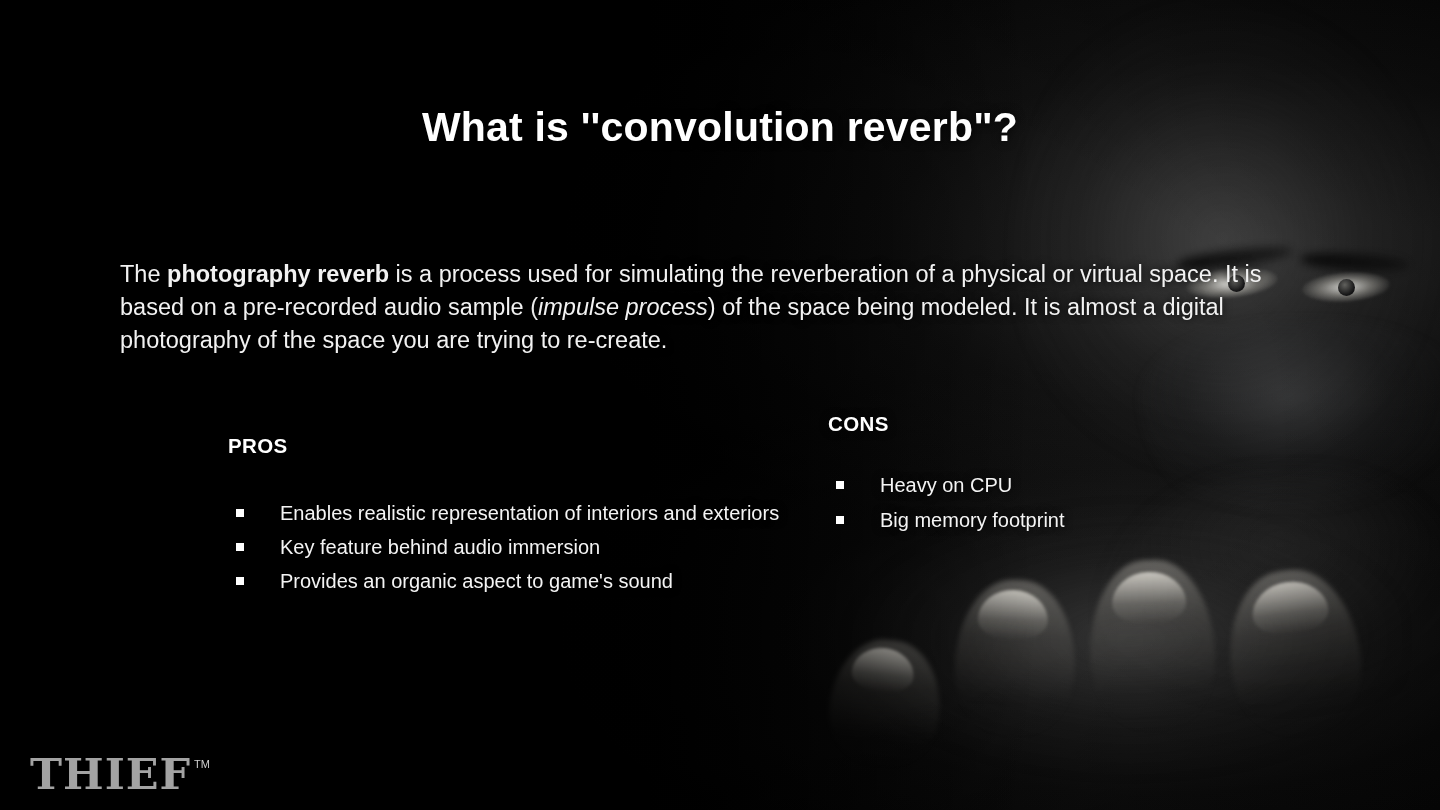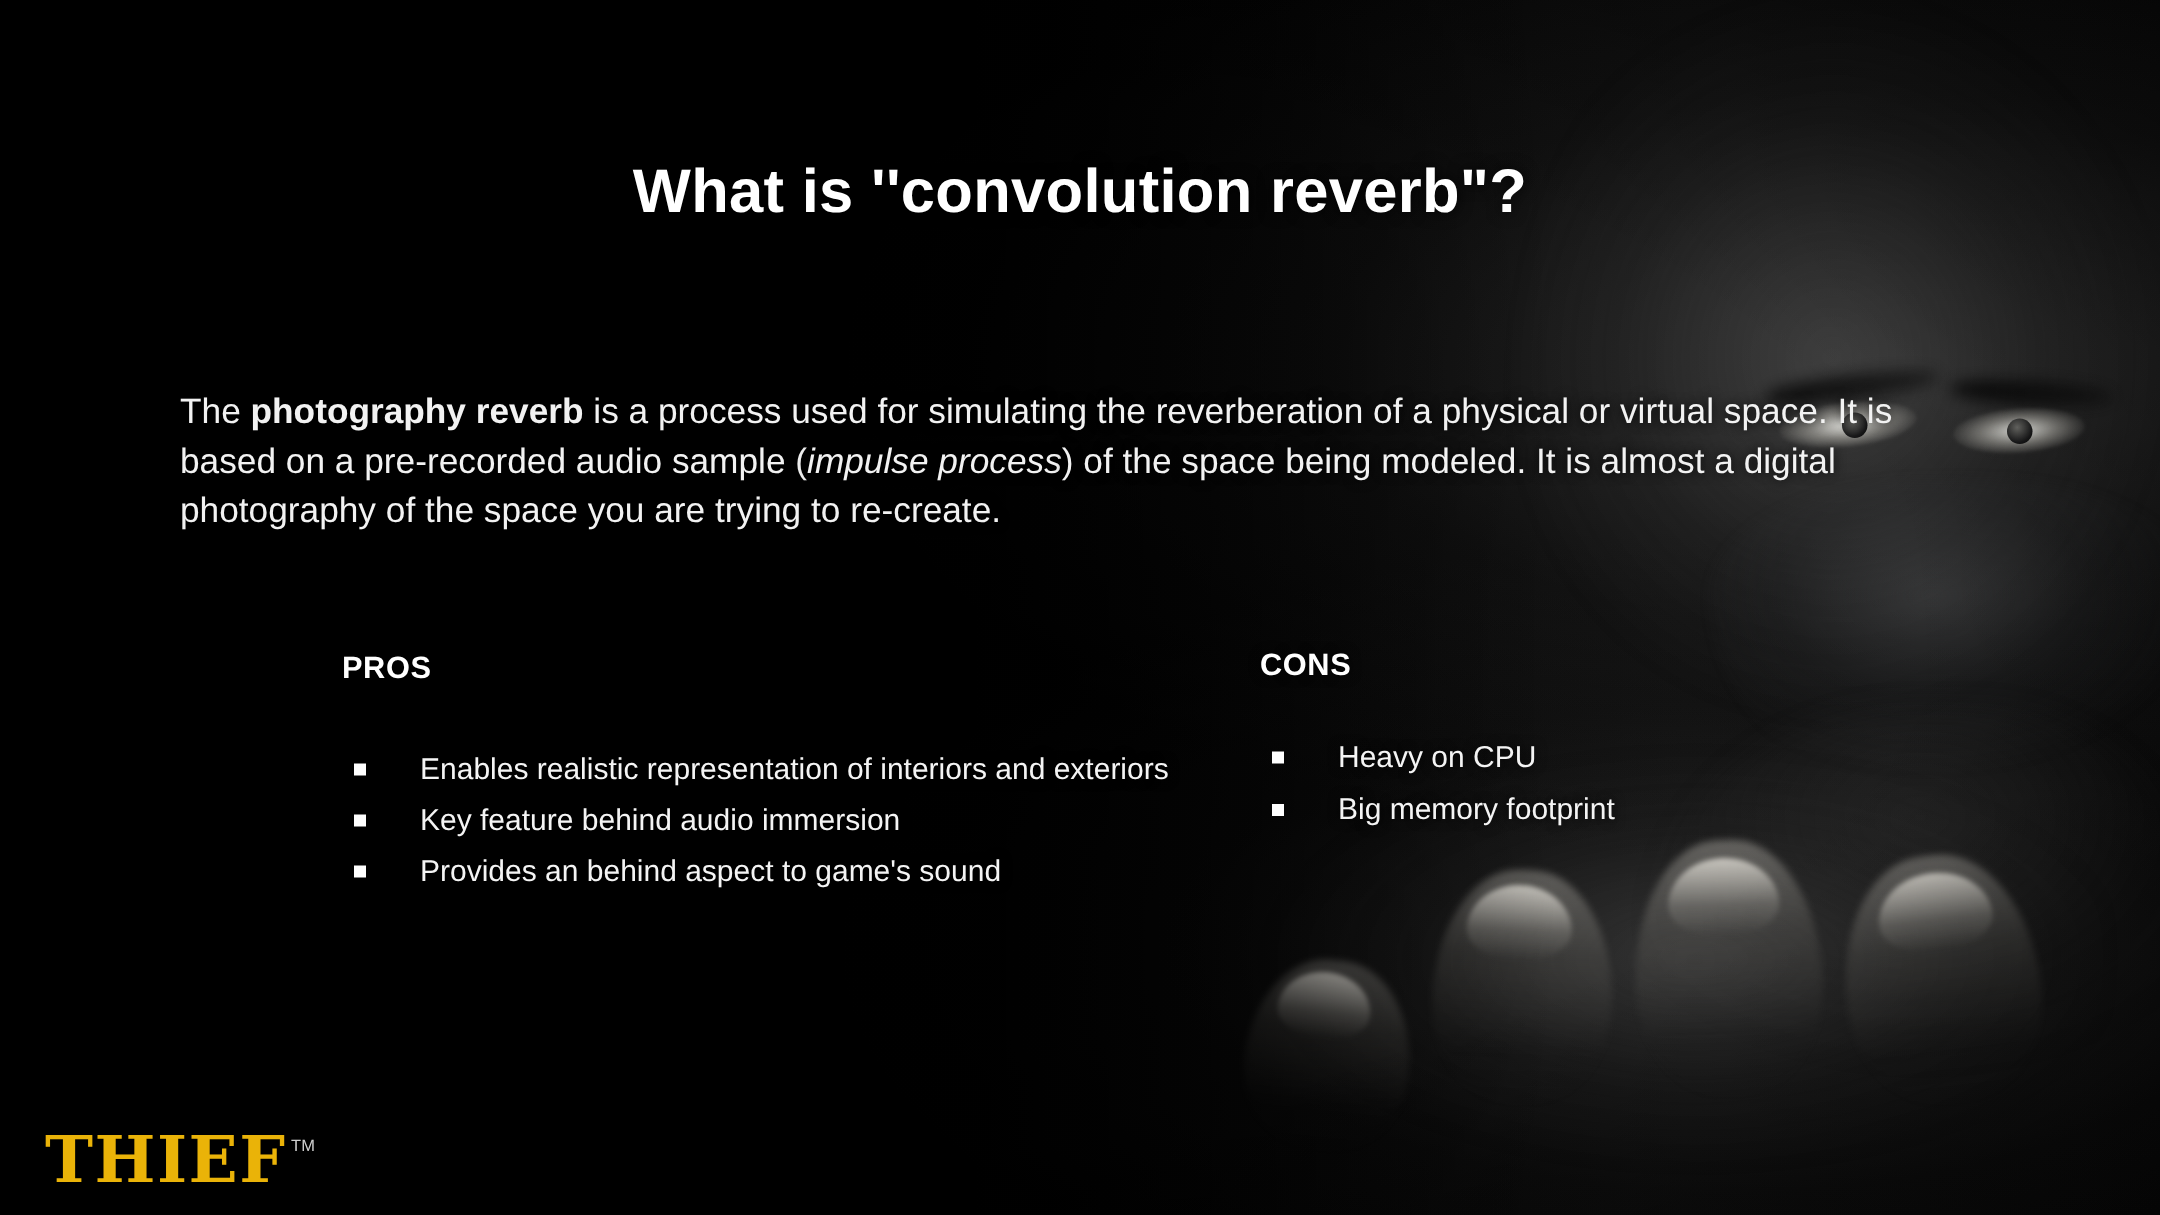--- a/index.html
+++ b/index.html
@@ -165,21 +165,21 @@
     color: #f2f2f2;
     text-shadow: 0 0 8px rgba(0,0,0,0.95);
   }
   .body-text b { font-weight: bold; }
   .body-text i { font-style: italic; }
 
   .col {
     position: absolute;
   }
   .col.pros { left: 228px; top: 434px; width: 560px; }
-  .col.cons { left: 828px; top: 432px; width: 430px; margin-left: 12px; }
+  .col.cons { left: 828px; top: 412px; width: 430px; }
 
   .col-heading {
     font-size: 20.5px;
     font-weight: bold;
     letter-spacing: 0.4px;
     color: #ffffff;
     text-shadow: 0 0 8px rgba(0,0,0,0.95);
     margin-bottom: 38px;
   }
   .col.cons .col-heading { margin-bottom: 32px; }
@@ -215,21 +215,21 @@
     left: 30px;
     bottom: 14px;
     display: flex;
     align-items: flex-end;
   }
   .logo-text {
     font-family: "DejaVu Serif", serif;
     font-size: 43px;
     font-weight: bold;
     letter-spacing: 1px;
-    color: #eab308;
+    color: #a3a3a3;
     line-height: 1;
     text-shadow: 0 1px 3px rgba(0,0,0,0.9);
   }
   .logo-tm {
     font-family: "Liberation Sans", sans-serif;
     font-size: 11px;
     color: #cfcfcf;
     margin-left: 3px;
     margin-bottom: 26px;
   }
@@ -268,21 +268,21 @@
 
     <div class="body-text">
       <span>The </span><b>photography reverb</b><span> is a process used for simulating the reverberation of a physical or virtual space. It is based on a pre-recorded audio sample (</span><i>impulse process</i><span>) of the space being modeled. It is almost a digital photography of the space you are trying to re-create.</span>
     </div>
 
     <div class="col pros">
       <div class="col-heading">PROS</div>
       <ul class="bullets">
         <li>Enables realistic representation of interiors and exteriors</li>
         <li>Key feature behind audio immersion</li>
-        <li>Provides an behind aspect to game's sound</li>
+        <li>Provides an organic aspect to game's sound</li>
       </ul>
     </div>
 
     <div class="col cons">
       <div class="col-heading">CONS</div>
       <ul class="bullets">
         <li>Heavy on CPU</li>
         <li>Big memory footprint</li>
       </ul>
     </div>

